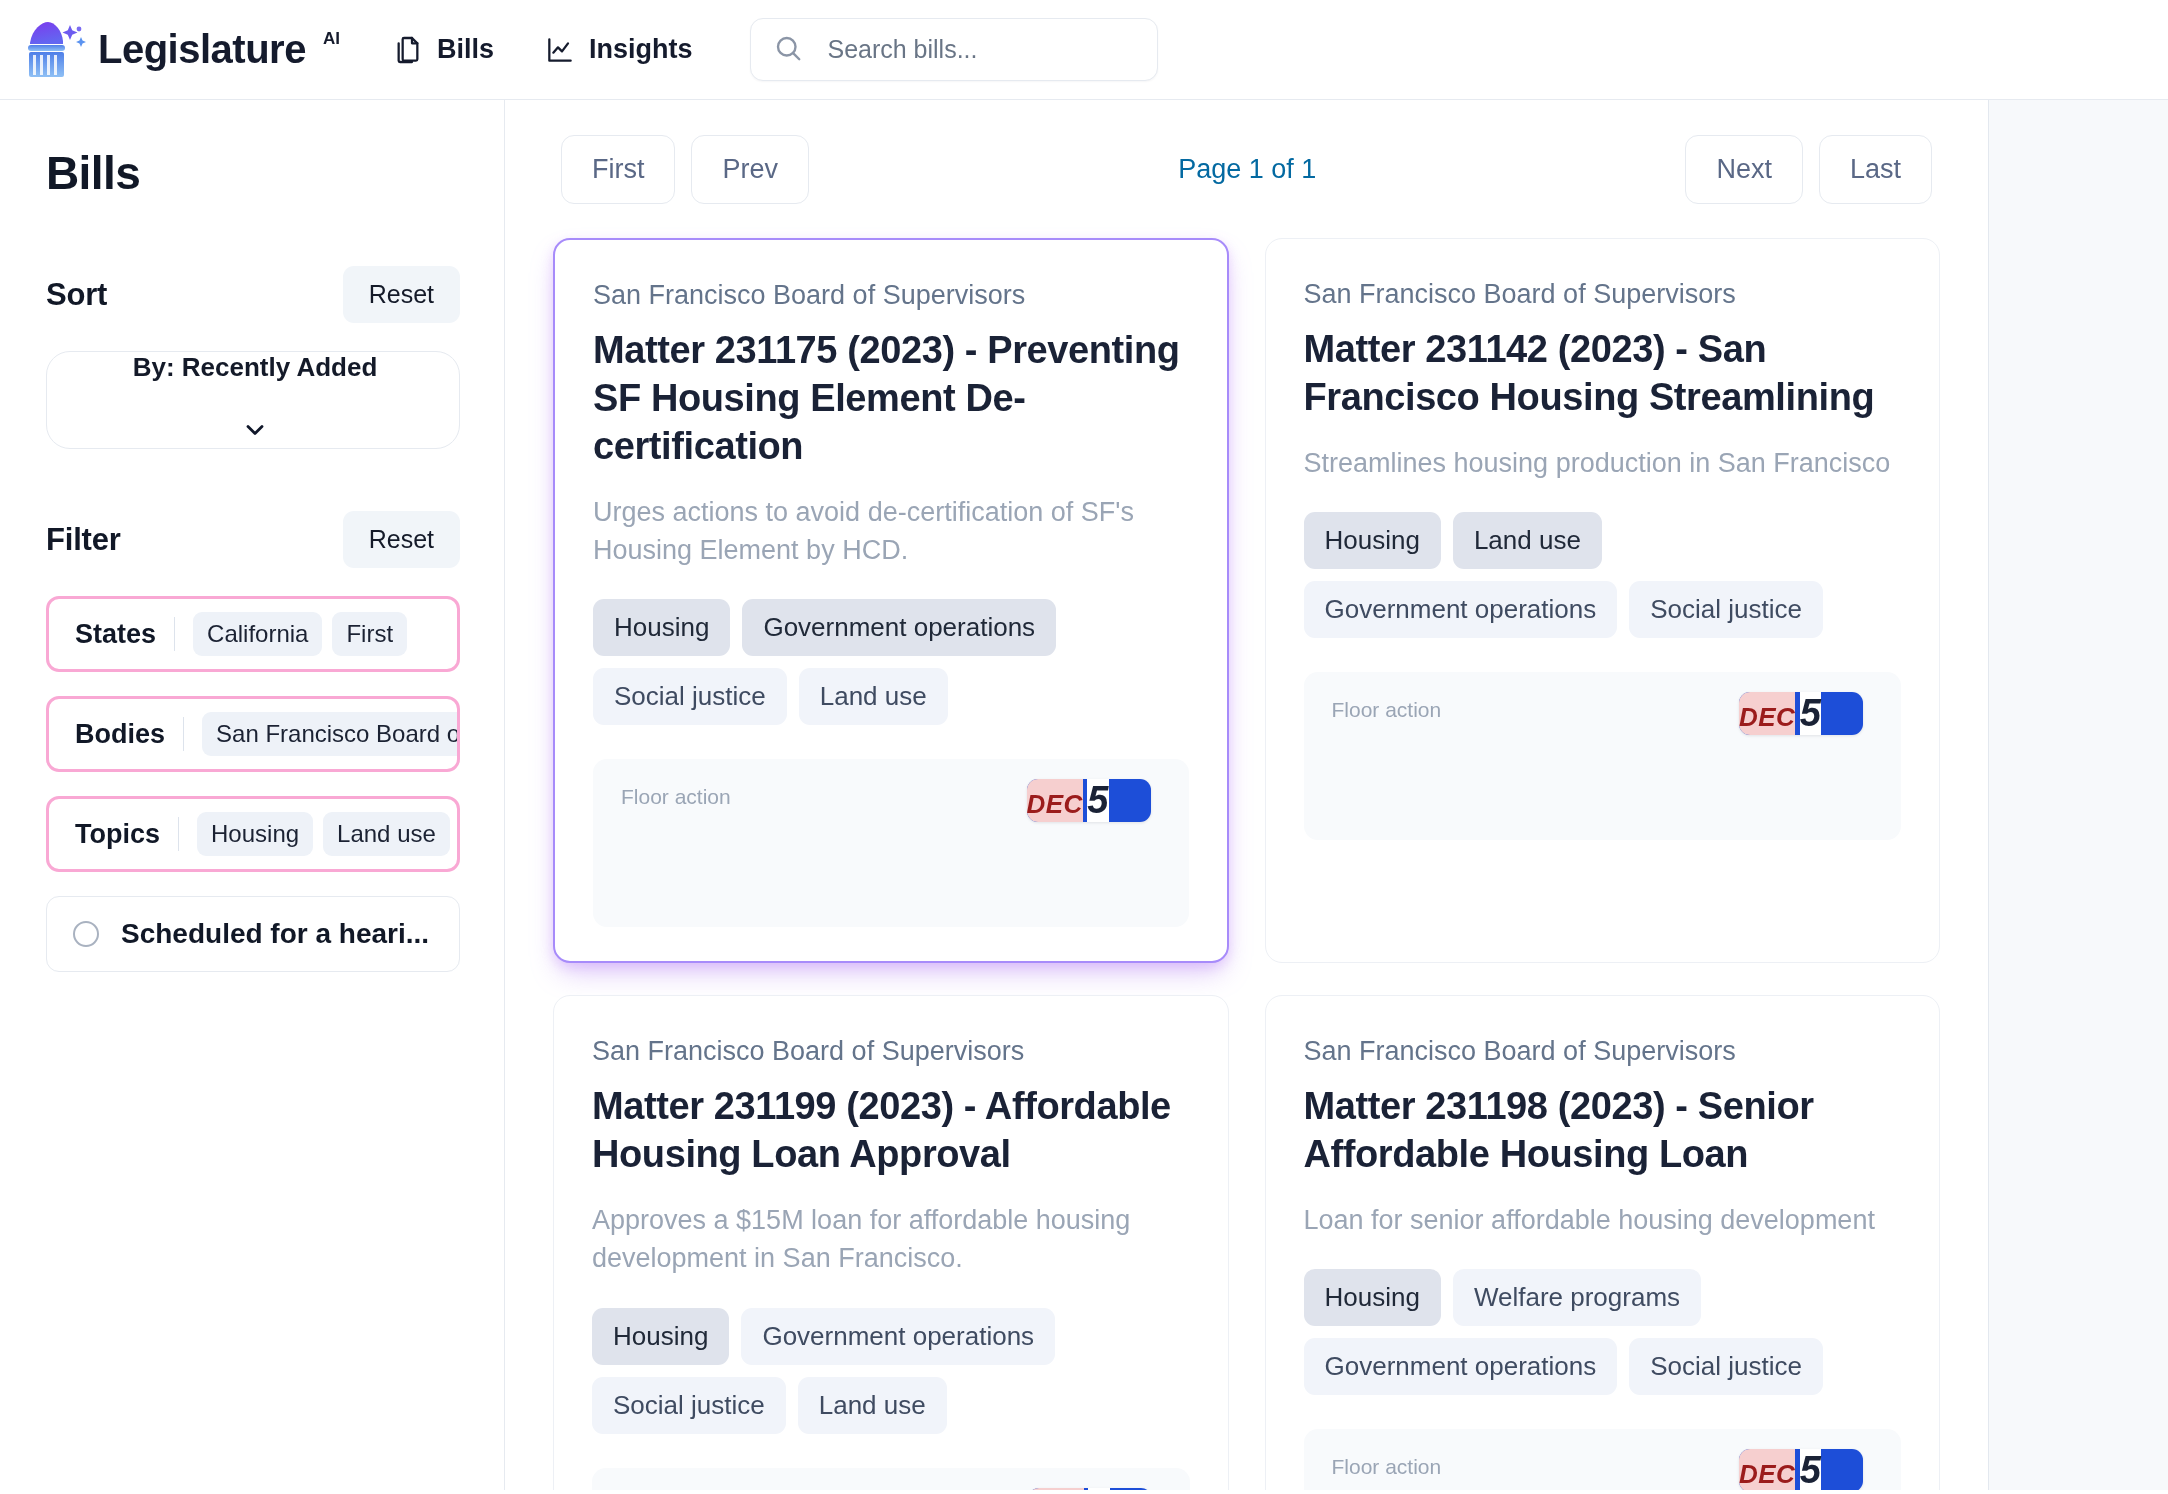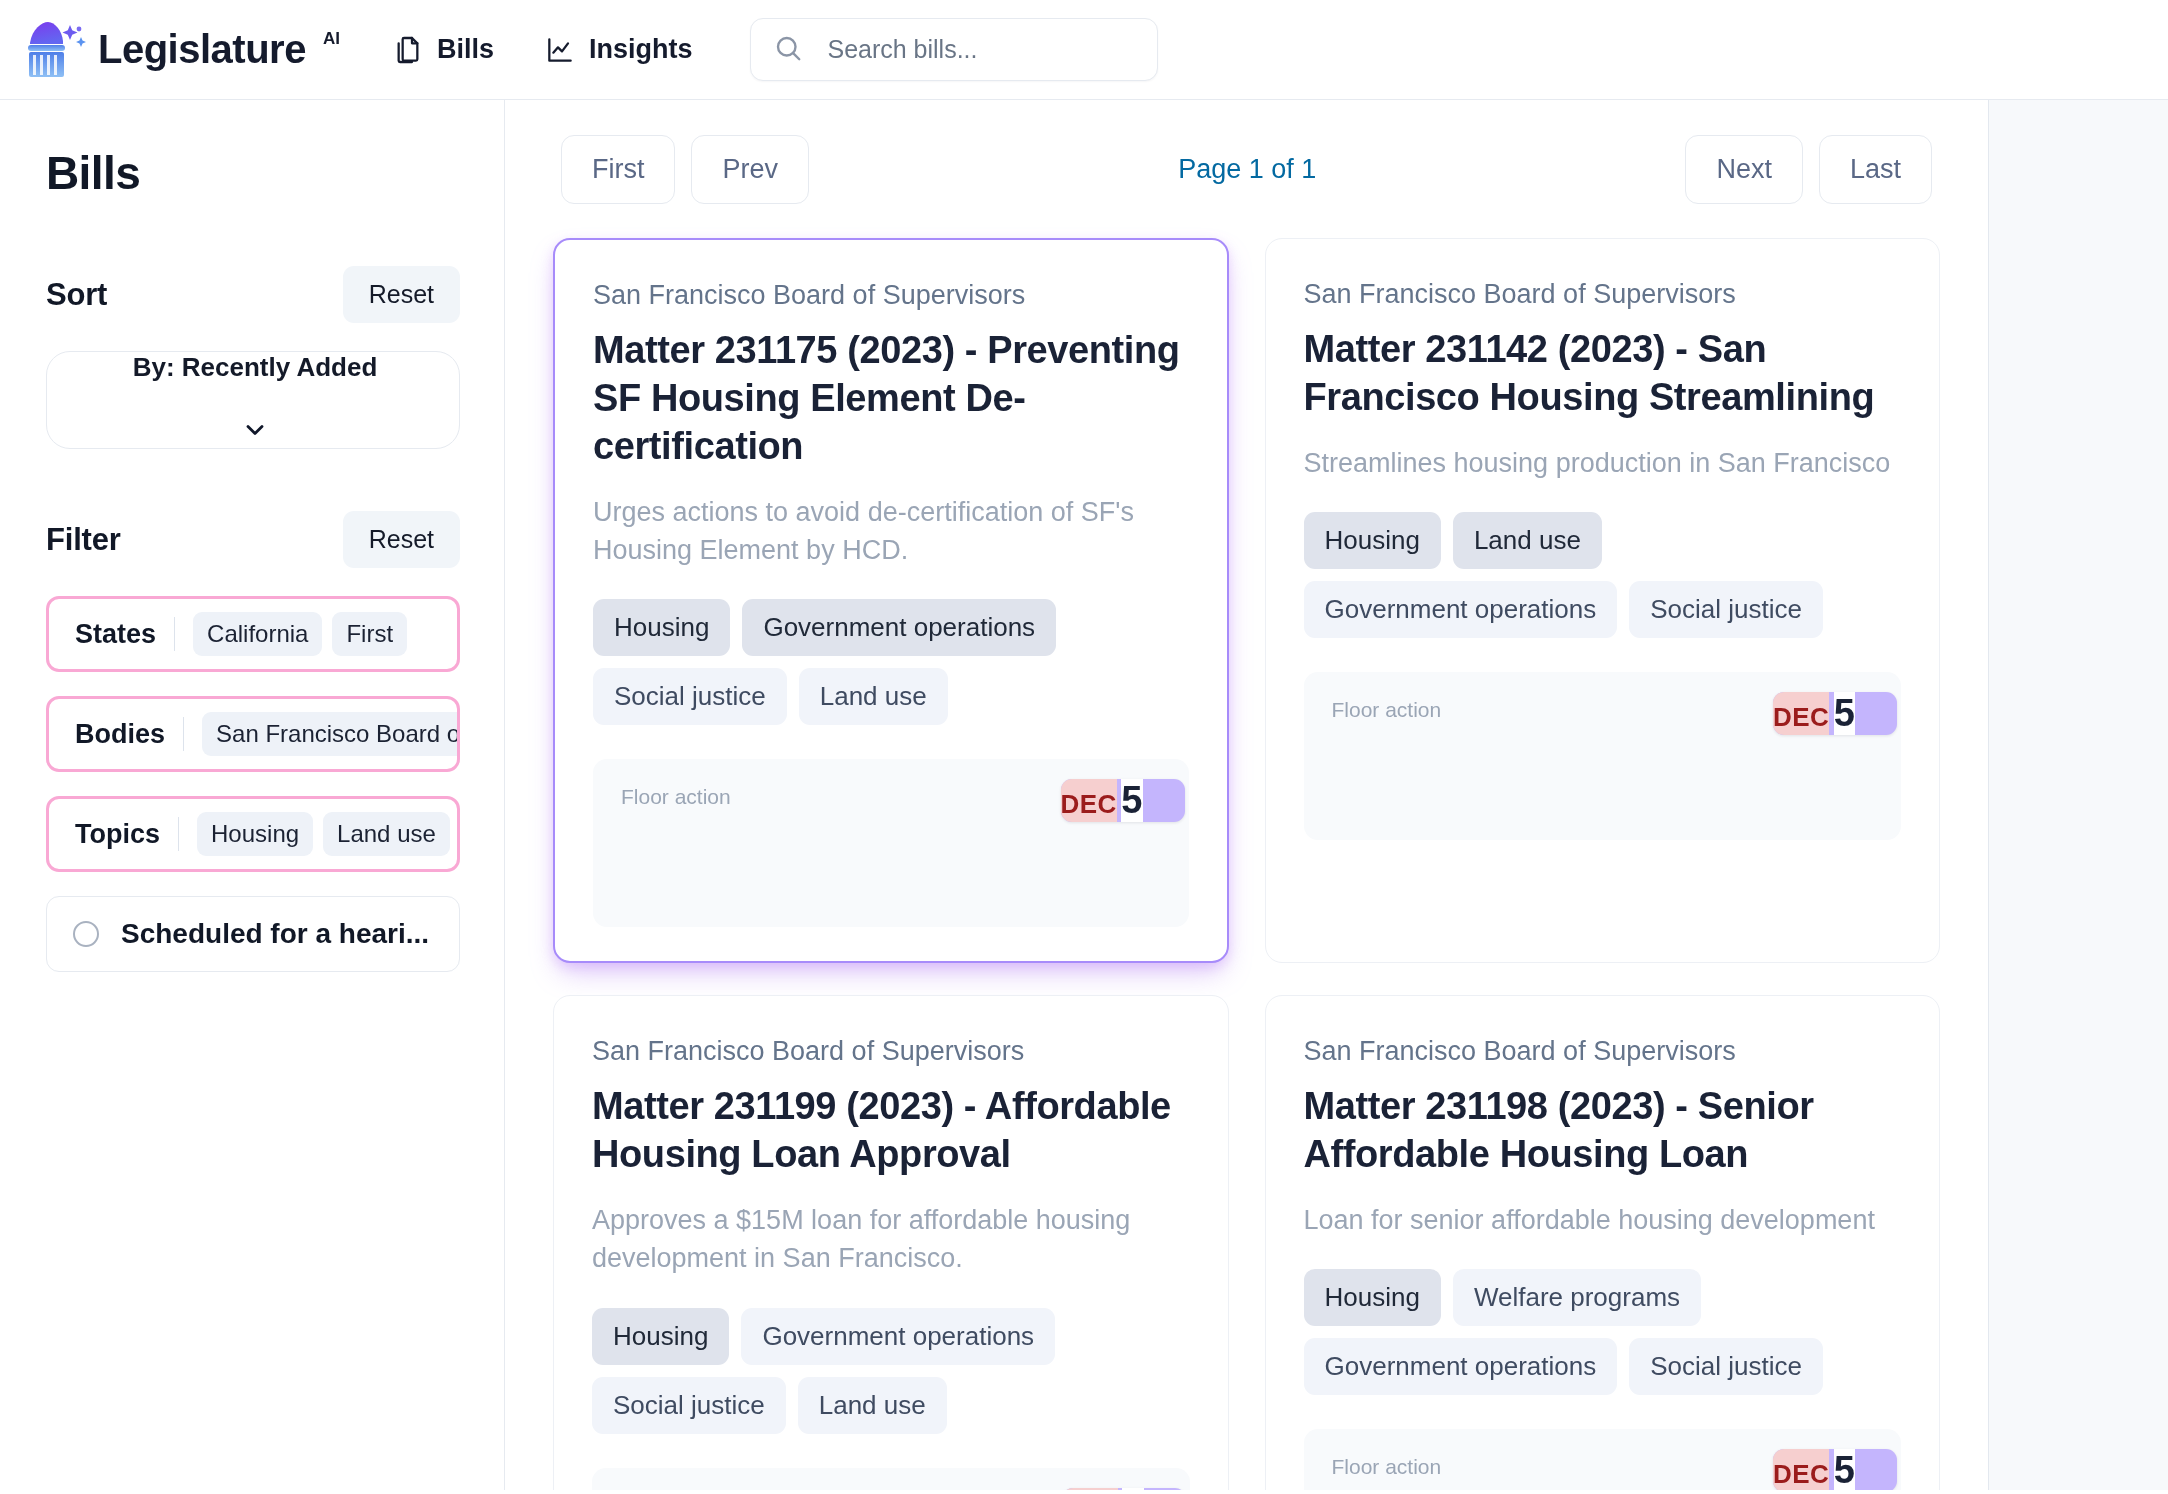--- a/index.html
+++ b/index.html
@@ -310,27 +310,28 @@
     height: 168px;
     padding: 26px 28px;
     position: relative;
   }
   .action-label {
     font-size: 21px;
     color: #9aa5b5;
   }
   .cal-badge {
     position: absolute;
-    right: 4px;
+    right: 38px;
     top: 20px;
     width: 124px;
     border-radius: 11px;
     overflow: hidden;
-    background: #c4b5fd;
+    background: #1d4ed8;
     box-shadow: 0 1px 3px rgba(16,24,40,.10);
+    font-style: italic;
   }
   .cal-m {
     background: #f6cfcf;
     color: #9b1c1c;
     font-size: 26px;
     font-weight: 700;
     text-align: center;
     padding: 10px 0 12px 0;
     letter-spacing: .5px;
   }

